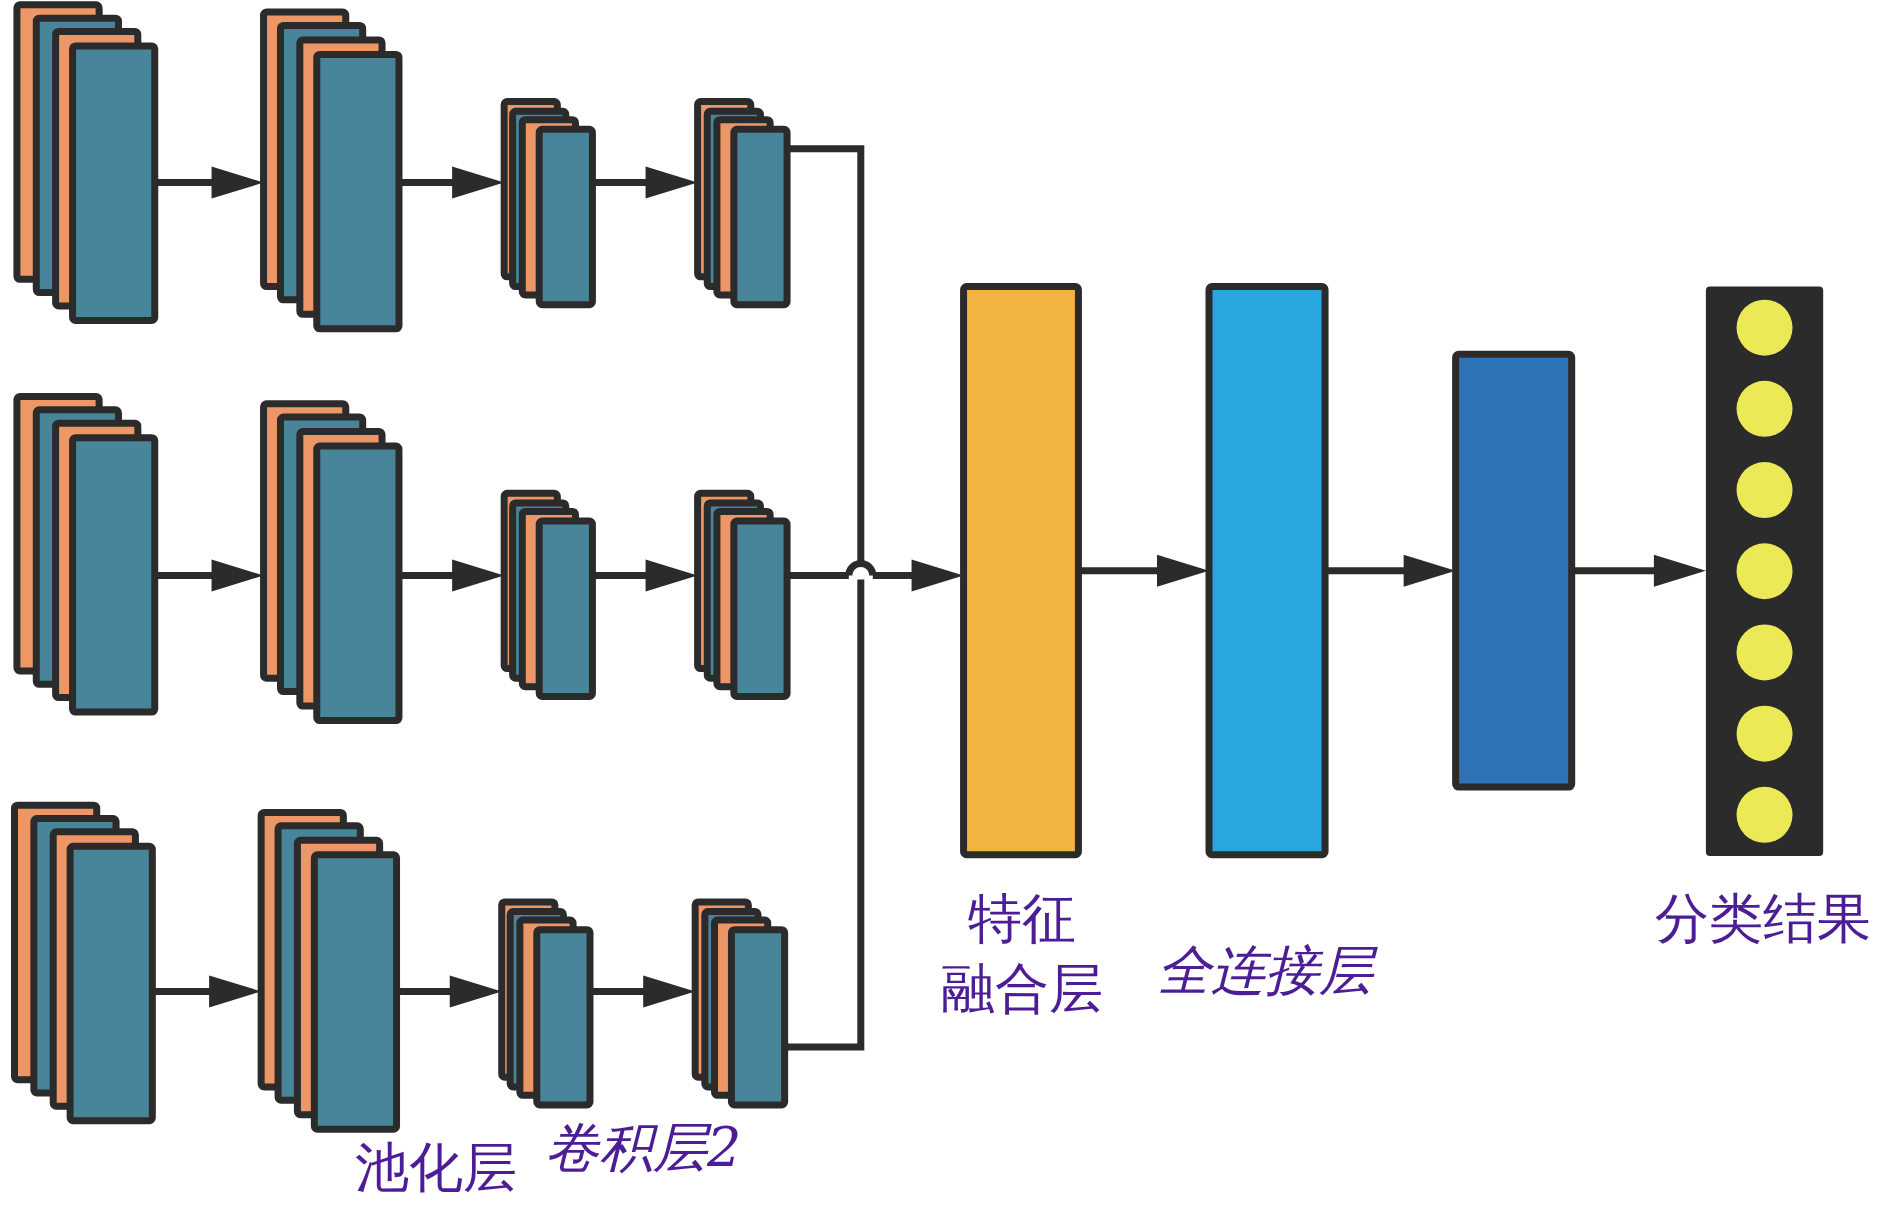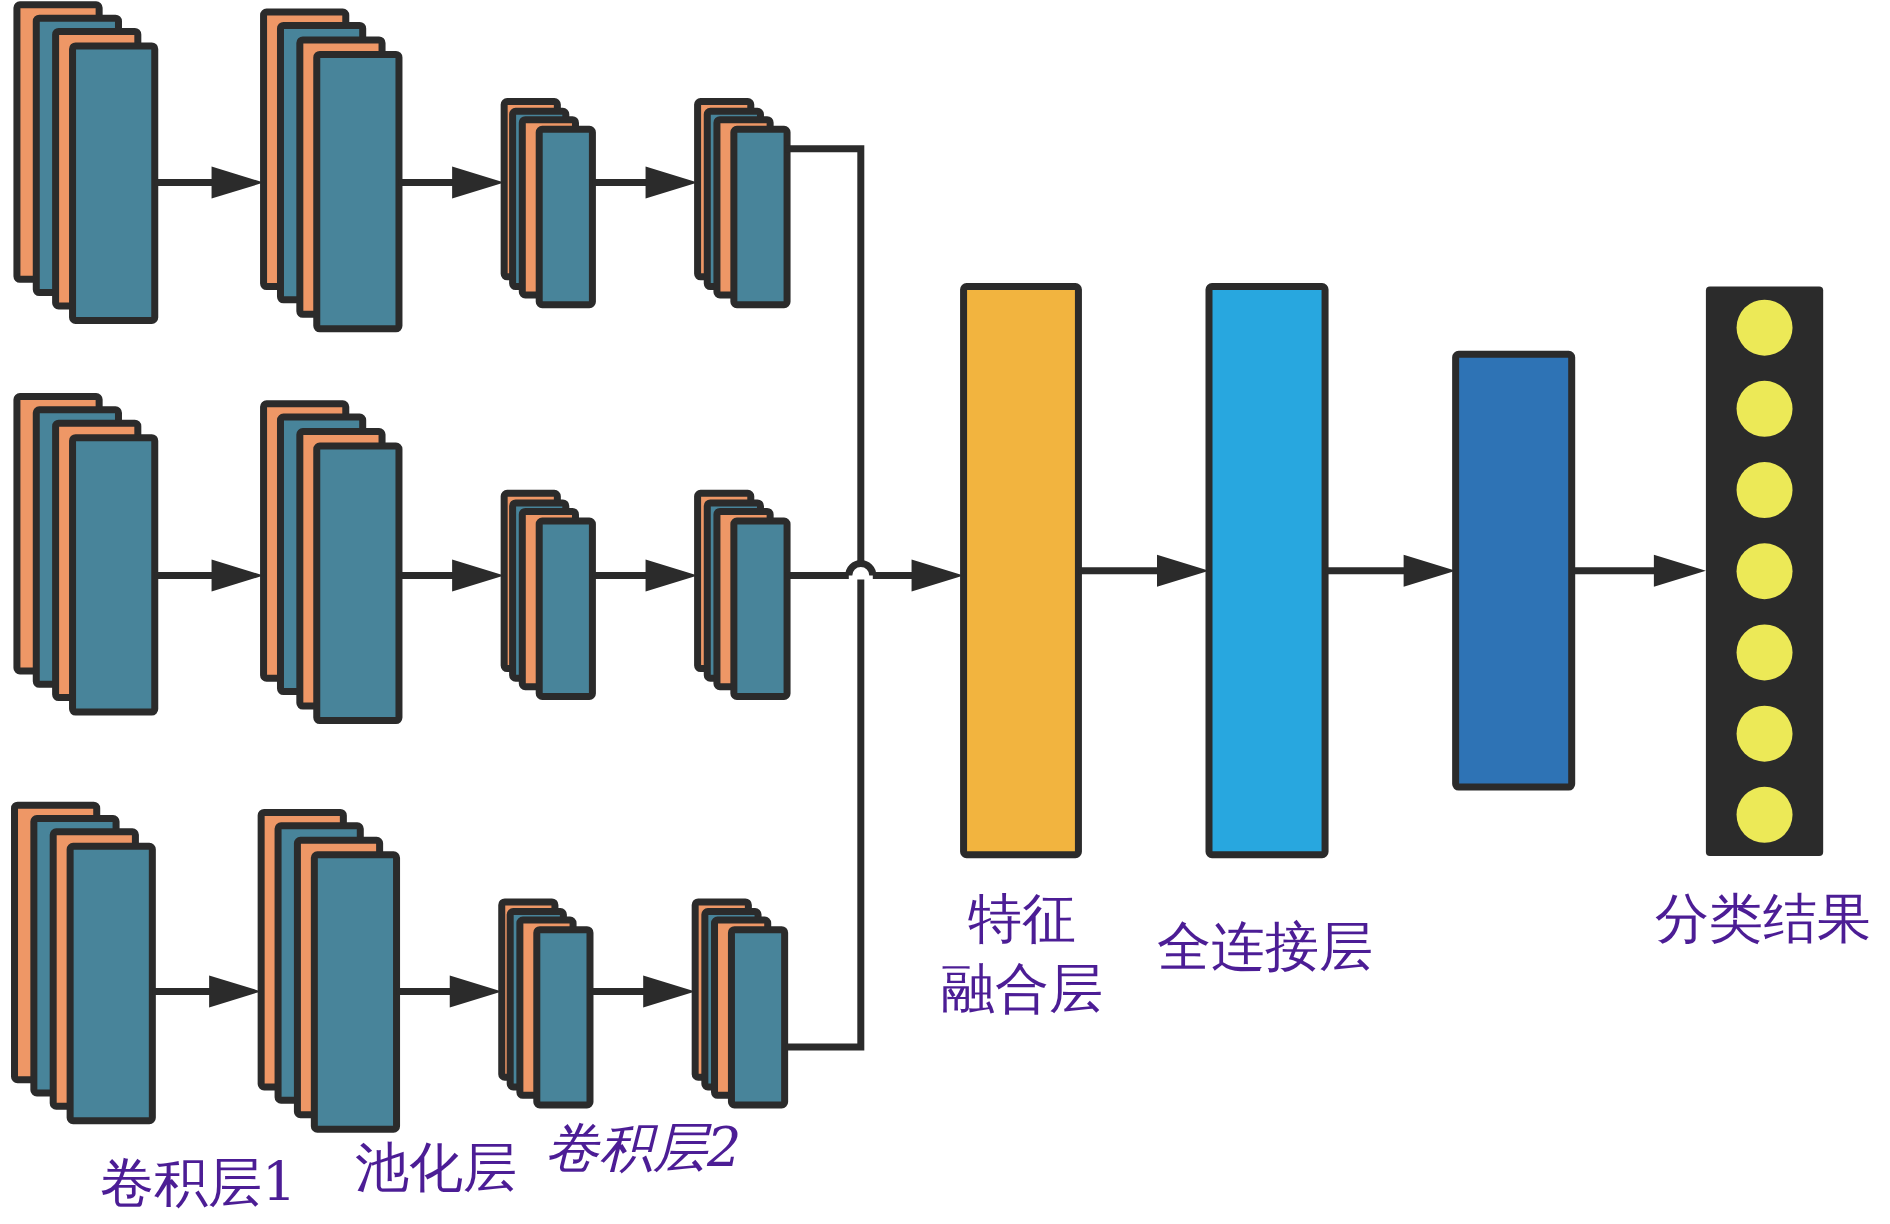--- a/index.html
+++ b/index.html
@@ -96,23 +96,22 @@
       <rect x="1705.8990000000001" y="286.533" width="117.27300000000001" height="569.4390000000001" rx="4" fill="#2b2b2b"></rect>
       <ellipse cx="1764.5355000000002" cy="327.639" rx="28" ry="28" fill="#ece957"></ellipse>
       <ellipse cx="1764.5355000000002" cy="408.8435" rx="28" ry="28" fill="#ece957"></ellipse>
       <ellipse cx="1764.5355000000002" cy="490.048" rx="28" ry="28" fill="#ece957"></ellipse>
       <ellipse cx="1764.5355000000002" cy="571.2525" rx="28" ry="28" fill="#ece957"></ellipse>
       <ellipse cx="1764.5355000000002" cy="652.4570000000001" rx="28" ry="28" fill="#ece957"></ellipse>
       <ellipse cx="1764.5355000000002" cy="733.6615" rx="28" ry="28" fill="#ece957"></ellipse>
       <ellipse cx="1764.5355000000002" cy="814.8660000000001" rx="28" ry="28" fill="#ece957"></ellipse>
     </svg>
 
-  <div class="label" style="left:100px;top:1150px;">卷积层1</div>
   <div class="label" style="left:355px;top:1135px;">池化层</div>
   <div class="label" style="left:545px;top:1115px;font-style:italic;">卷积层2</div>
 
   <div class="label" style="left:937px;top:886px;width:170px;">
     <div>特征</div>
     <div style="margin-top:4px;">融合层</div>
   </div>
-  <div class="label" style="left:1150px;top:914px;width:230px;">全连接层</div>
+  <div class="label" style="left:1150px;top:938px;width:230px;font-style:italic;">全连接层</div>
   <div class="label" style="left:1648px;top:886px;width:230px;">分类结果</div>
 </div>
 
 </body></html>

